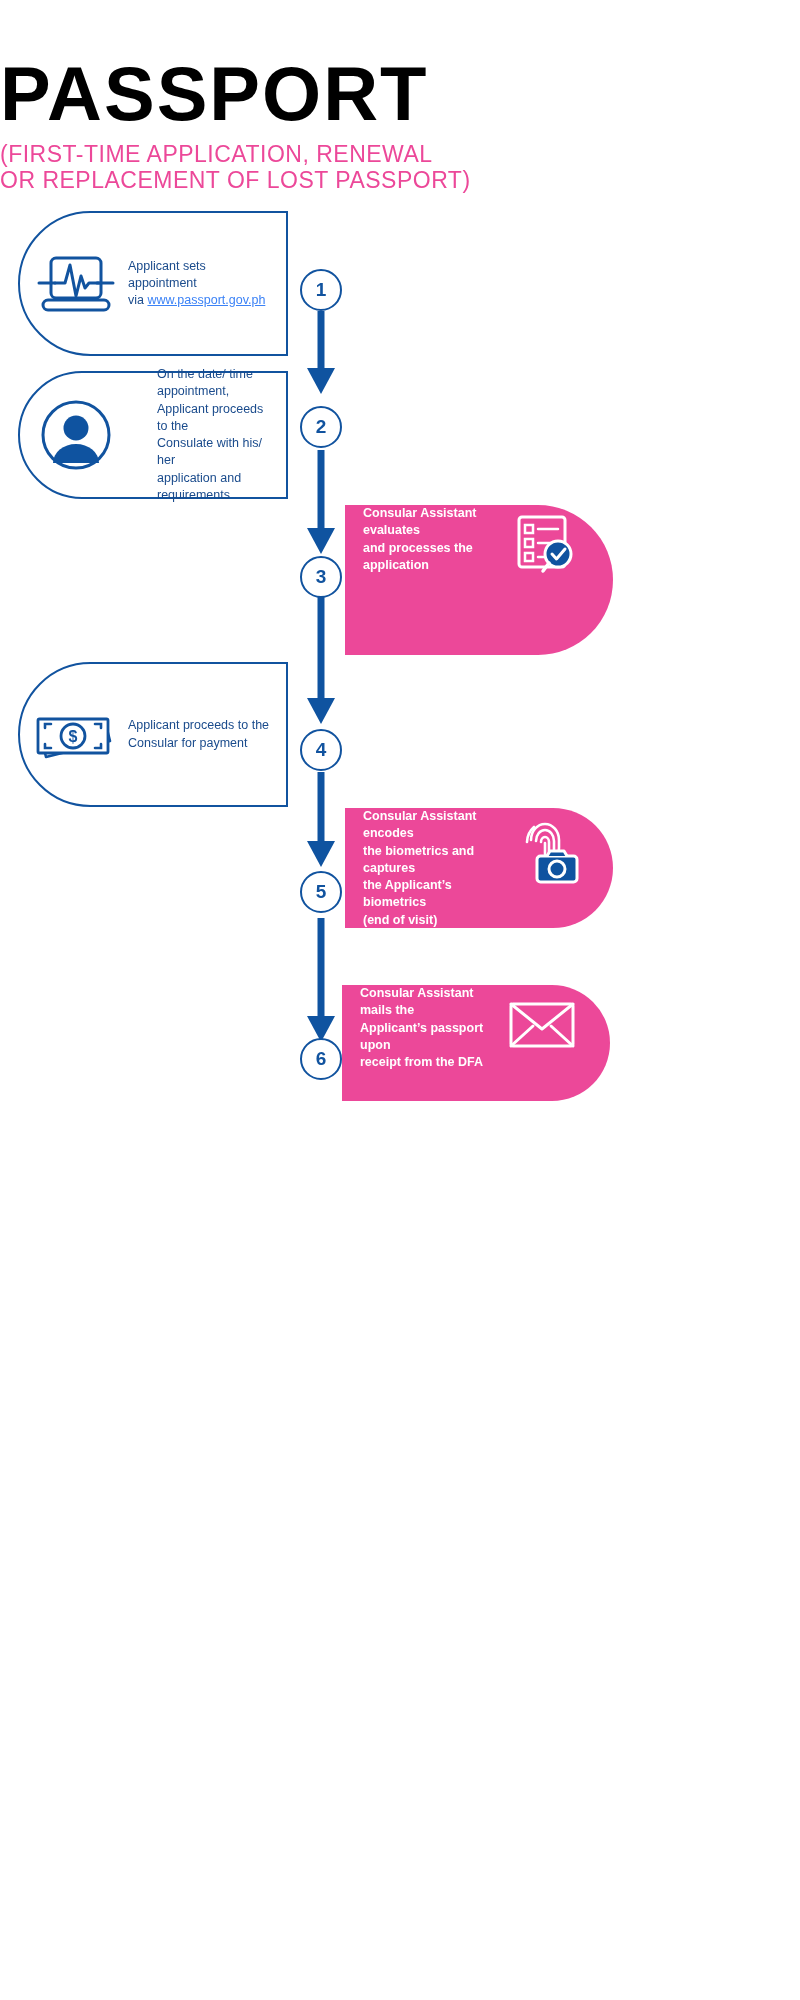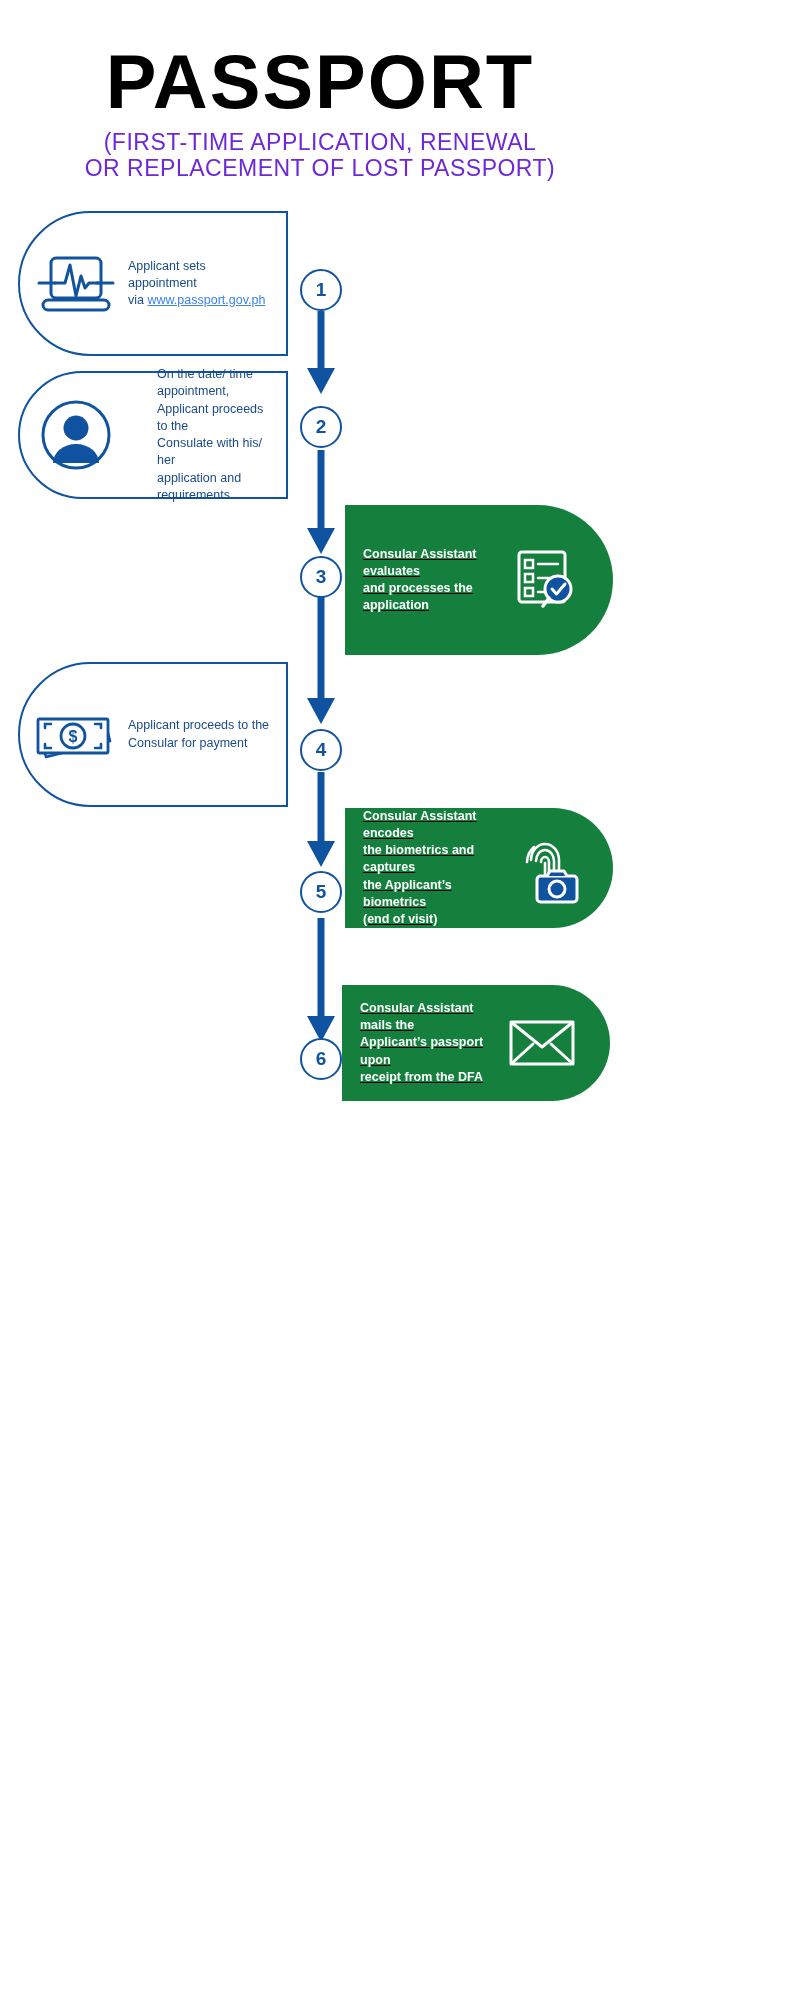--- a/index.html
+++ b/index.html
@@ -12,37 +12,36 @@
     position:relative;
   }
   #canvas{
     position:relative;
     width:800px;height:2000px;
     background:#ffffff;
   }
 
   
   .header{
-    position:absolute;left:0;top:4px;width:640px;
-    text-align:center;
+    position:absolute;left:0;top:16px;width:640px;
   }
   .title{
     font-size:76px;
     font-weight:800;
     letter-spacing:2px;
     color:#000000;
     line-height:1.0;
     margin:40px 0 0 0;
     font-family:"Liberation Sans", sans-serif;
   }
   .subtitle{
     font-size:23px;
     font-weight:300;
     letter-spacing:0.5px;
-    color:#6d28d9;
+    color:#ec4899;
     line-height:1.12;
     margin:10px 0 13px 0;
     font-family:"Liberation Sans", sans-serif;
   }
 
   
   .spine{position:absolute;left:0;top:0;width:800px;height:2000px;pointer-events:none;}
 
   .num-circle{
     position:absolute;
@@ -86,29 +85,28 @@
   }
   .card-left .card-text a,
   .card-left .card-text .url{
     color:#3b82f6;
     text-decoration:underline;
   }
 
   
   .card-right{
     position:absolute;
-    background:#15803d;
+    background:#ec4899;
     border-top-right-radius:999px;
     border-bottom-right-radius:999px;
     border-top-left-radius:0;
     border-bottom-left-radius:0;
     box-sizing:border-box;
-    display:flex;align-items:center;
+    display:flex;align-items:flex-start;
     z-index:3;
-    text-decoration:underline;
   }
   .card-right .card-text{
     color:#ffffff;
     font-size:12.5px;
     font-weight:700;
     line-height:1.38;
     padding-left:18px;
     flex:1 1 auto;
   }
   .card-right .icon-slot{

